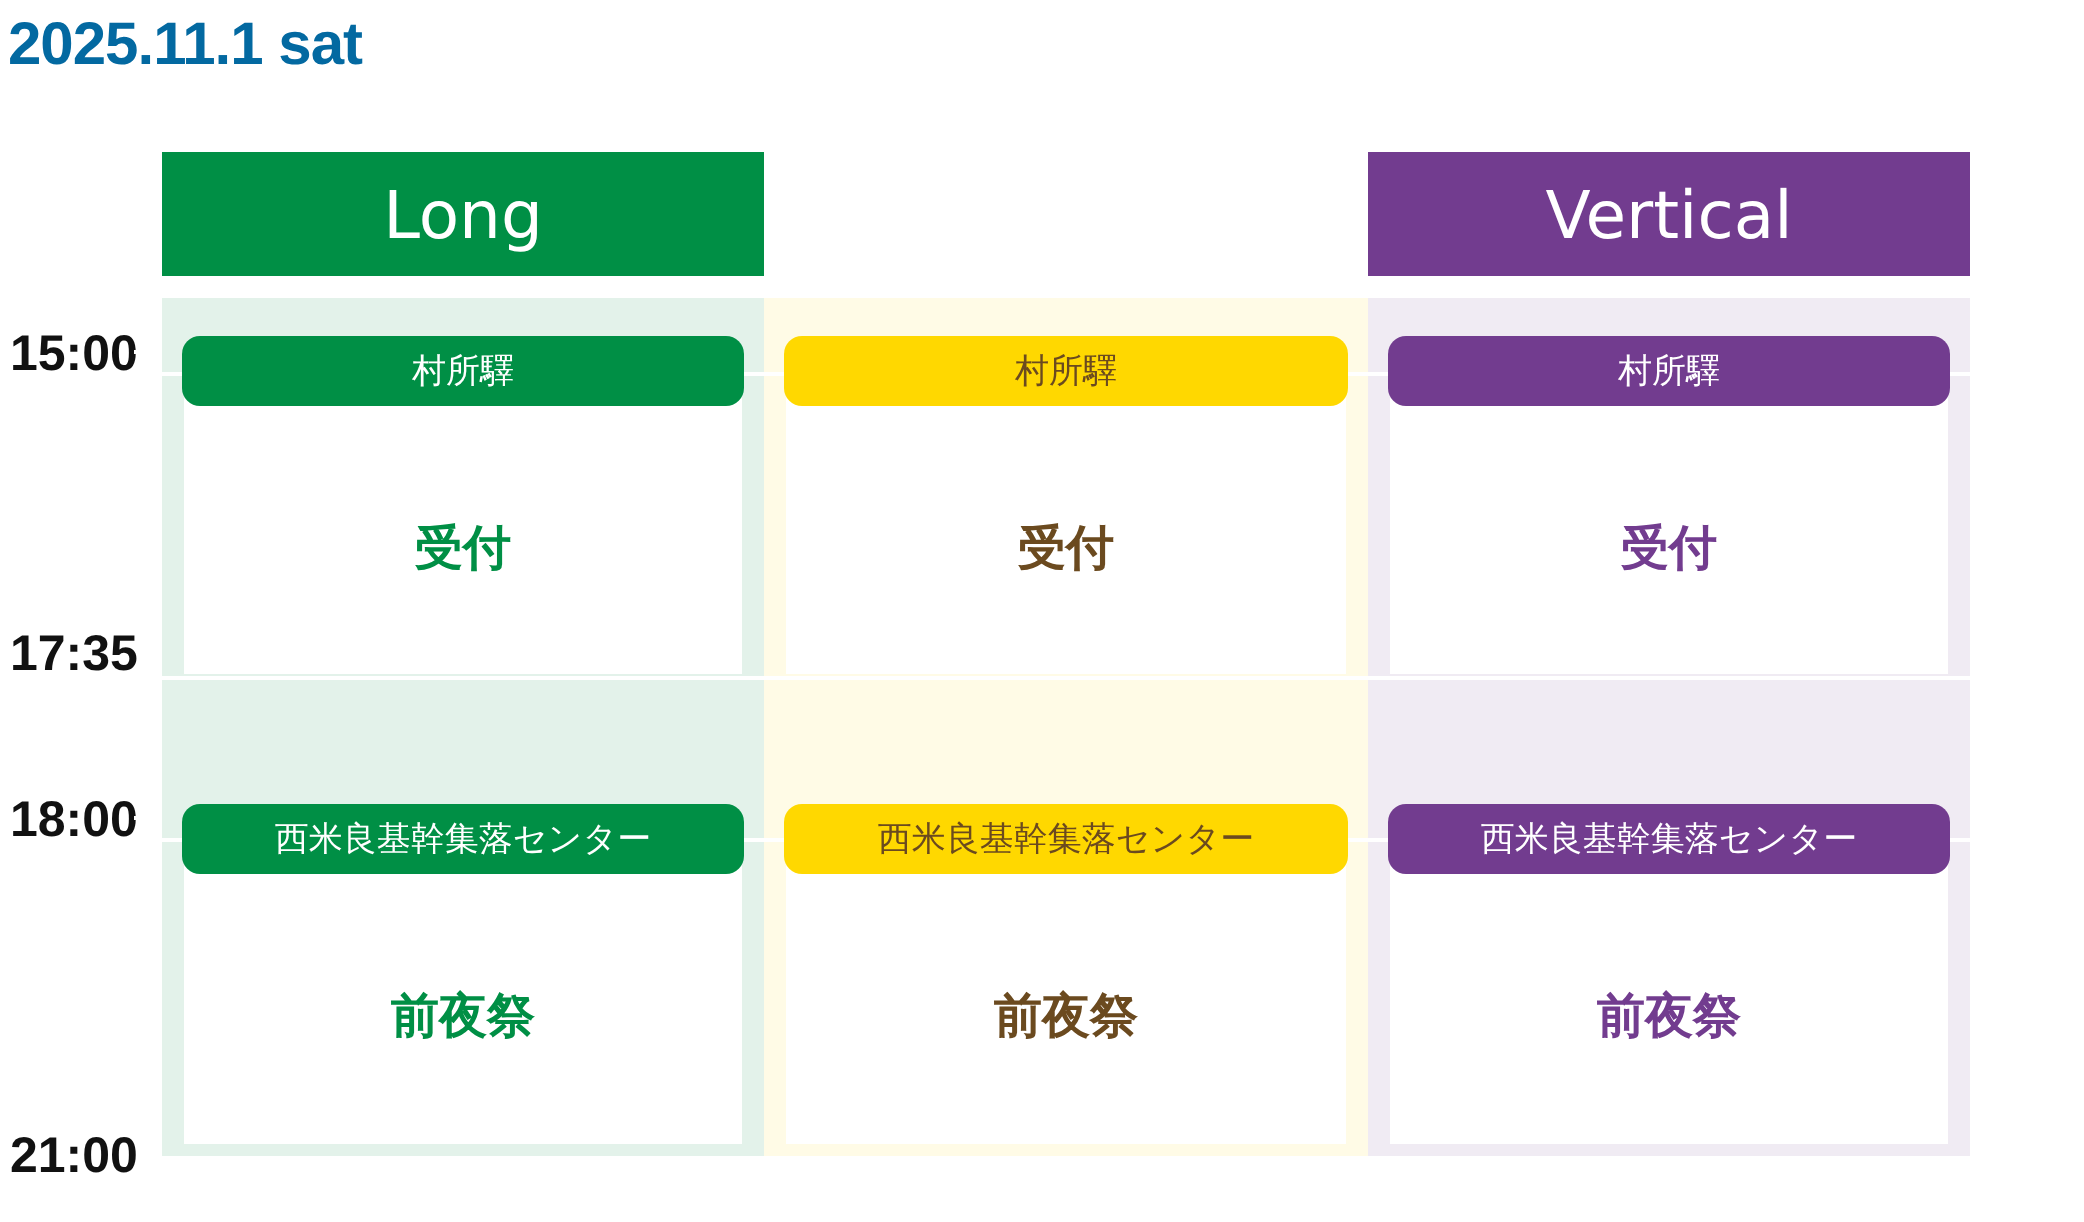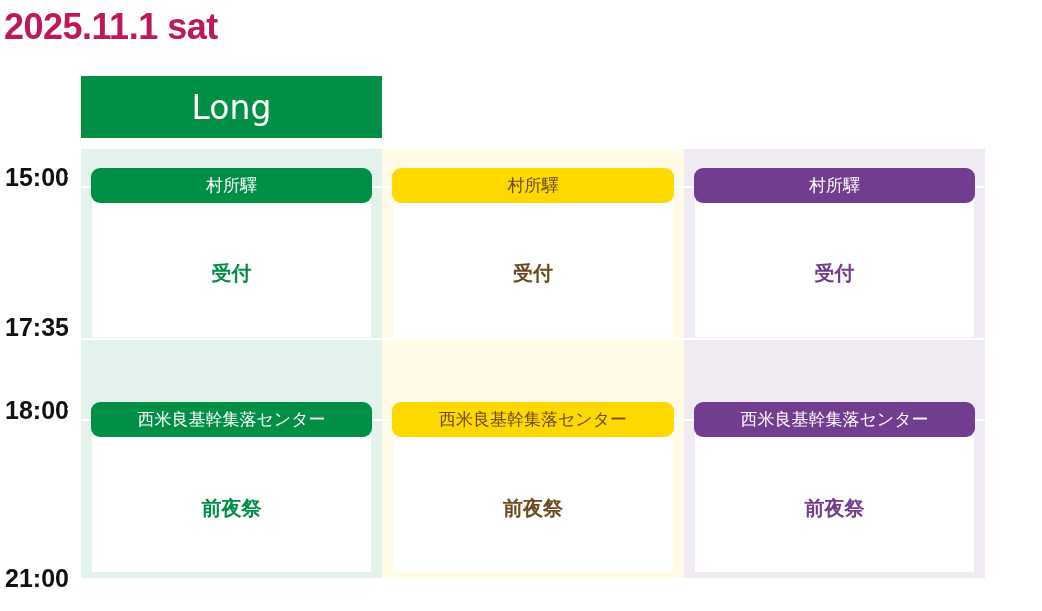--- a/index.html
+++ b/index.html
@@ -1,21 +1,21 @@
 <!DOCTYPE html>
 <html><head>
   <meta charset="utf-8">
   <style>
     * { box-sizing: border-box; margin: 0; padding: 0; }
     html, body { width: 1042px; height: 611px; background: #ffffff; overflow: hidden; }
     body { position: relative; font-family: "Liberation Sans", "DejaVu Sans", sans-serif; color: #111; }
 
     .date-title {
       position: absolute; left: 4px; top: 6px;
-      font-size: 36px; font-weight: bold; letter-spacing: -0.5px; color: #be185d;
+      font-size: 30px; font-weight: bold; letter-spacing: -0.5px; color: #0369a1;
       font-family: "Liberation Sans", sans-serif;
     }
 
     .time-label {
       position: absolute; left: 5px; width: 62px;
       font-size: 25px; font-weight: bold; color: #111;
       font-family: "Liberation Sans", sans-serif;
       line-height: 20px;
     }
 
@@ -44,21 +44,21 @@
       display: flex; align-items: center; justify-content: center;
     }
     .event-pill {
       position: absolute; left: 0; right: 0; top: 0; height: 35px;
       border-radius: 9px;
       display: flex; align-items: center; justify-content: center;
       font-size: 17px; font-family: "DejaVu Sans", sans-serif;
       z-index: 2;
     }
     .event-title {
-      font-size: 20px; font-family: "DejaVu Sans", sans-serif; font-weight: bold;
+      font-size: 24px; font-family: "DejaVu Sans", sans-serif; font-weight: bold;
       margin-top: 22px;
     }
   </style>
 </head>
 <body>
 
 <div class="date-title">2025.11.1 sat</div>
 
 <div class="time-label" style="top:167px">15:00</div>
 <div class="time-label" style="top:317px">17:35</div>
@@ -108,20 +108,21 @@
           <span>西米良基幹集落センター</span>
         </div>
       <div class="event-body">
           <span class="event-title" style="color: rgb(107, 74, 31);">前夜祭</span>
         </div>
     </div>
   </div>
 </div>
 
 <div class="column" id="col-2" style="left:684px; width:301px;">
+  <div class="col-header" style="background: rgb(114, 60, 143); color: rgb(255, 255, 255);">Vertical</div>
   <div class="col-body" style="background: rgb(240, 235, 243);">
     <div class="hline" style="top:37px; left:0; right:0;"></div>
     <div class="hline" style="top:189px; left:0; right:0;"></div>
     <div class="hline" style="top:270px; left:0; right:0;"></div>
     <div class="event" style="top:19px; height:169px;">
       <div class="event-pill" style="background: rgb(114, 60, 143); color: rgb(255, 255, 255);">
           <span>村所驛</span>
         </div>
       <div class="event-body">
           <span class="event-title" style="color: rgb(114, 60, 143);">受付</span>

